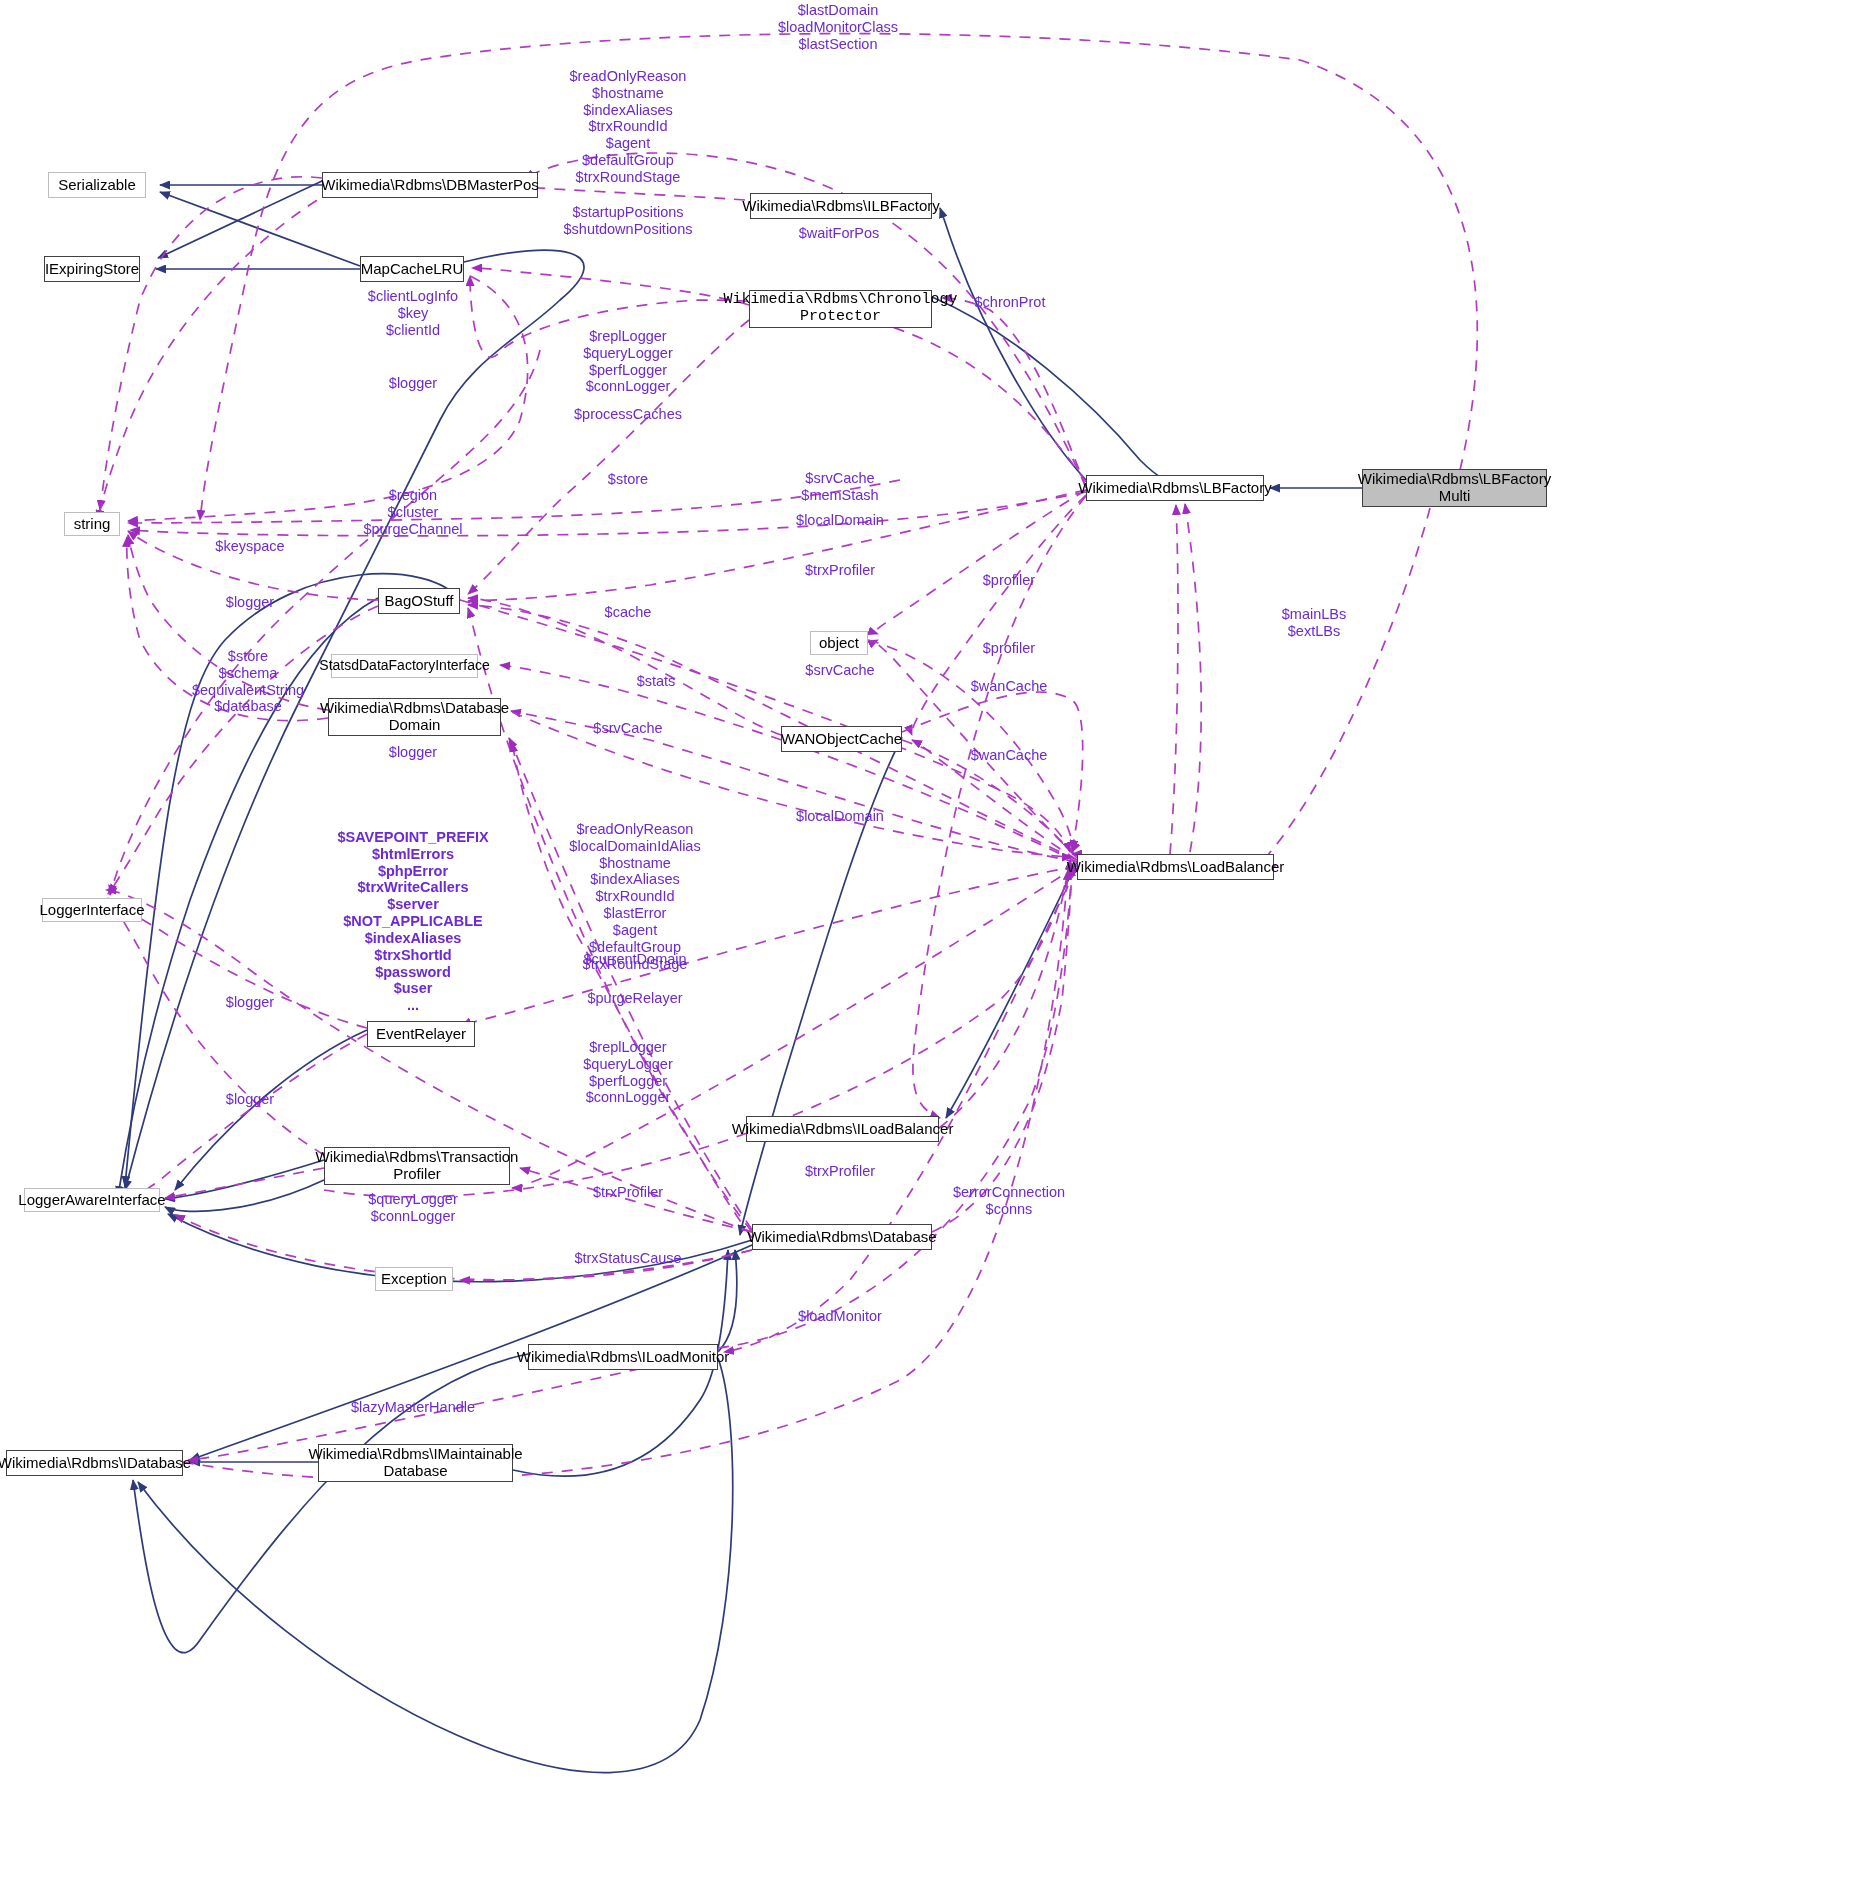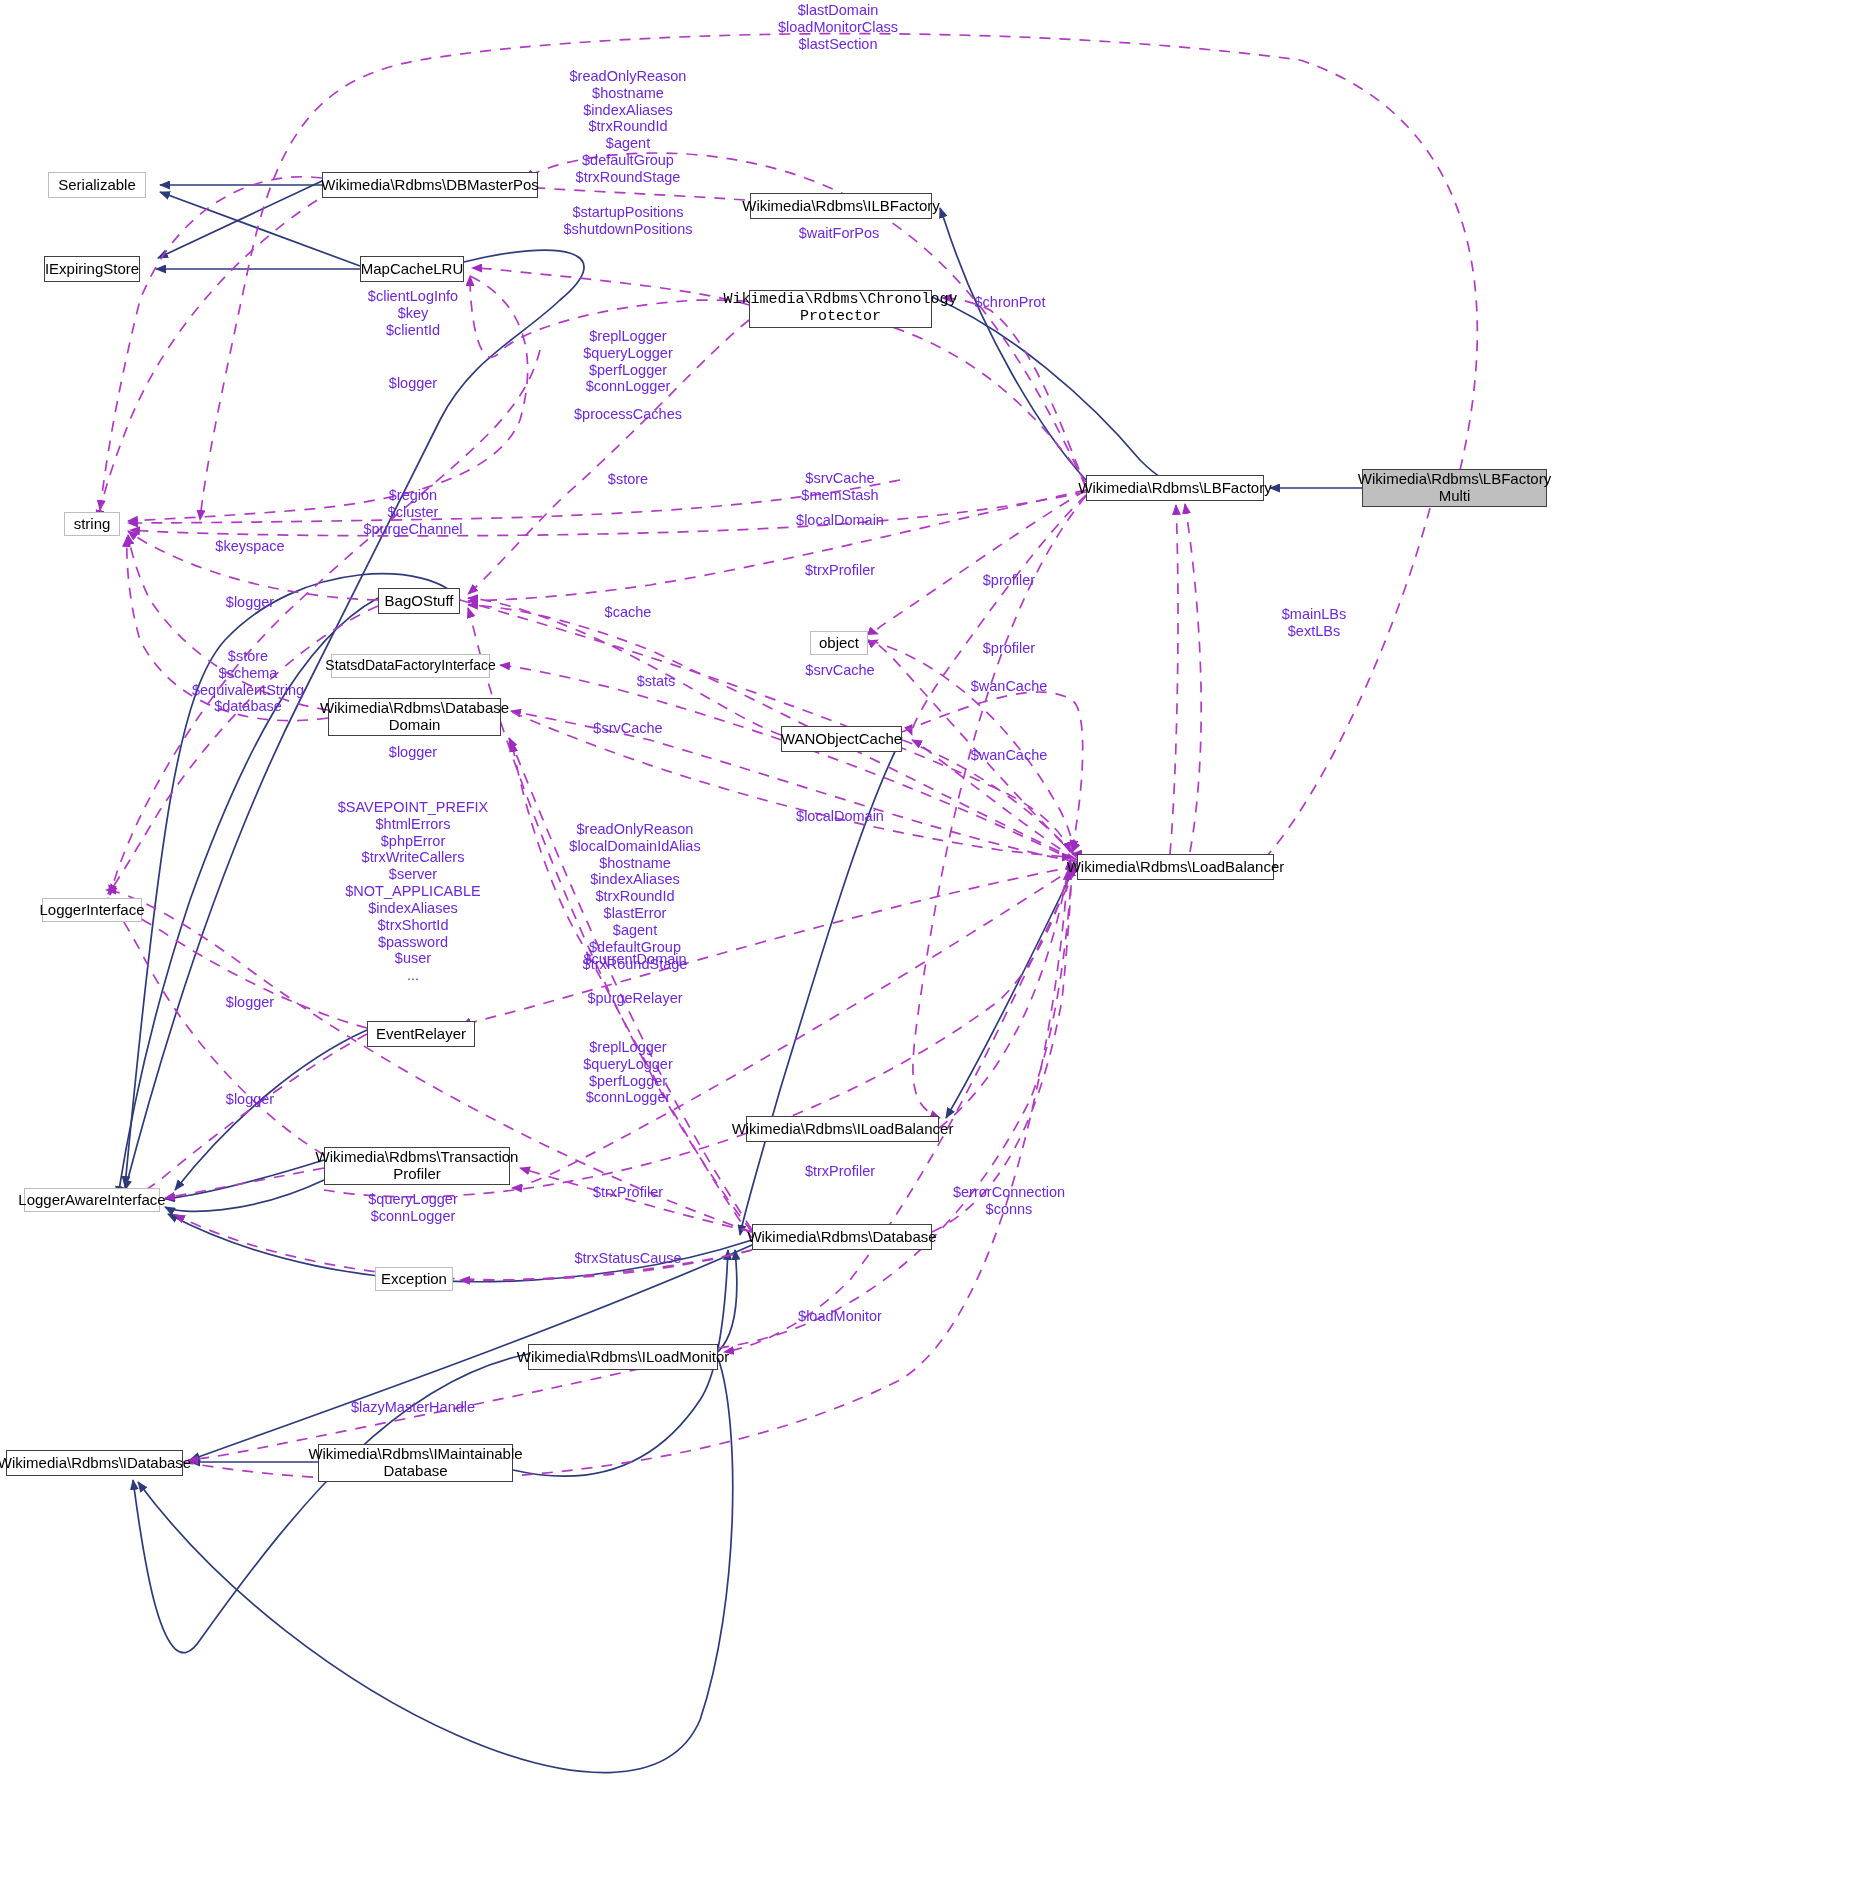--- a/index.html
+++ b/index.html
@@ -187,21 +187,21 @@
   <div class="node solid" style="left:44px;top:256px;width:96px;height:26px;">IExpiringStore</div>
   <div class="node solid" style="left:360px;top:256px;width:104px;height:26px;">MapCacheLRU</div>
   <div class="node solid" style="left:749px;top:290px;width:183px;height:38px;font-family:Liberation Mono, monospace;">Wikimedia\Rdbms\Chronology
 Protector</div>
   <div class="node solid" style="left:1086px;top:475px;width:178px;height:26px;">Wikimedia\Rdbms\LBFactory</div>
   <div class="node highlight" style="left:1362px;top:469px;width:185px;height:38px;">Wikimedia\Rdbms\LBFactory
 Multi</div>
   <div class="node faint" style="left:64px;top:512px;width:56px;height:24px;">string</div>
   <div class="node solid" style="left:378px;top:588px;width:82px;height:26px;">BagOStuff</div>
   <div class="node faint" style="left:810px;top:631px;width:58px;height:24px;">object</div>
-  <div class="node faint" style="left:331px;top:654px;width:159px;height:24px;font-size:14px;">StatsdDataFactoryInterface</div>
+  <div class="node faint" style="left:331px;top:654px;width:147px;height:24px;font-size:14px;">StatsdDataFactoryInterface</div>
   <div class="node solid" style="left:328px;top:698px;width:173px;height:38px;">Wikimedia\Rdbms\Database
 Domain</div>
   <div class="node solid" style="left:781px;top:726px;width:121px;height:26px;">WANObjectCache</div>
   <div class="node solid" style="left:1077px;top:854px;width:197px;height:26px;">Wikimedia\Rdbms\LoadBalancer</div>
   <div class="node faint" style="left:42px;top:898px;width:100px;height:24px;">LoggerInterface</div>
   <div class="node solid" style="left:367px;top:1021px;width:108px;height:26px;">EventRelayer</div>
   <div class="node solid" style="left:746px;top:1116px;width:193px;height:26px;">Wikimedia\Rdbms\ILoadBalancer</div>
   <div class="node solid" style="left:324px;top:1147px;width:186px;height:38px;">Wikimedia\Rdbms\Transaction
 Profiler</div>
   <div class="node faint" style="left:24px;top:1188px;width:136px;height:24px;">LoggerAwareInterface</div>
@@ -254,21 +254,21 @@
 $schema
 $equivalentString
 $database</div>
   <div class="elabel" style="left:840px;top:662px;">$srvCache</div>
   <div class="elabel" style="left:644px;top:673px;margin-left:12px;">$stats</div>
   <div class="elabel" style="left:1009px;top:678px;">$wanCache</div>
   <div class="elabel" style="left:628px;top:720px;">$srvCache</div>
   <div class="elabel" style="left:413px;top:744px;">$logger</div>
   <div class="elabel" style="left:1009px;top:747px;">$wanCache</div>
   <div class="elabel" style="left:840px;top:808px;">$localDomain</div>
-  <div class="elabel" style="left:413px;top:799px;">$SAVEPOINT_PREFIX
+  <div class="elabel" style="left:413px;top:829px;font-weight:bold;">$SAVEPOINT_PREFIX
 $htmlErrors
 $phpError
 $trxWriteCallers
 $server
 $NOT_APPLICABLE
 $indexAliases
 $trxShortId
 $password
 $user
 ...</div>

